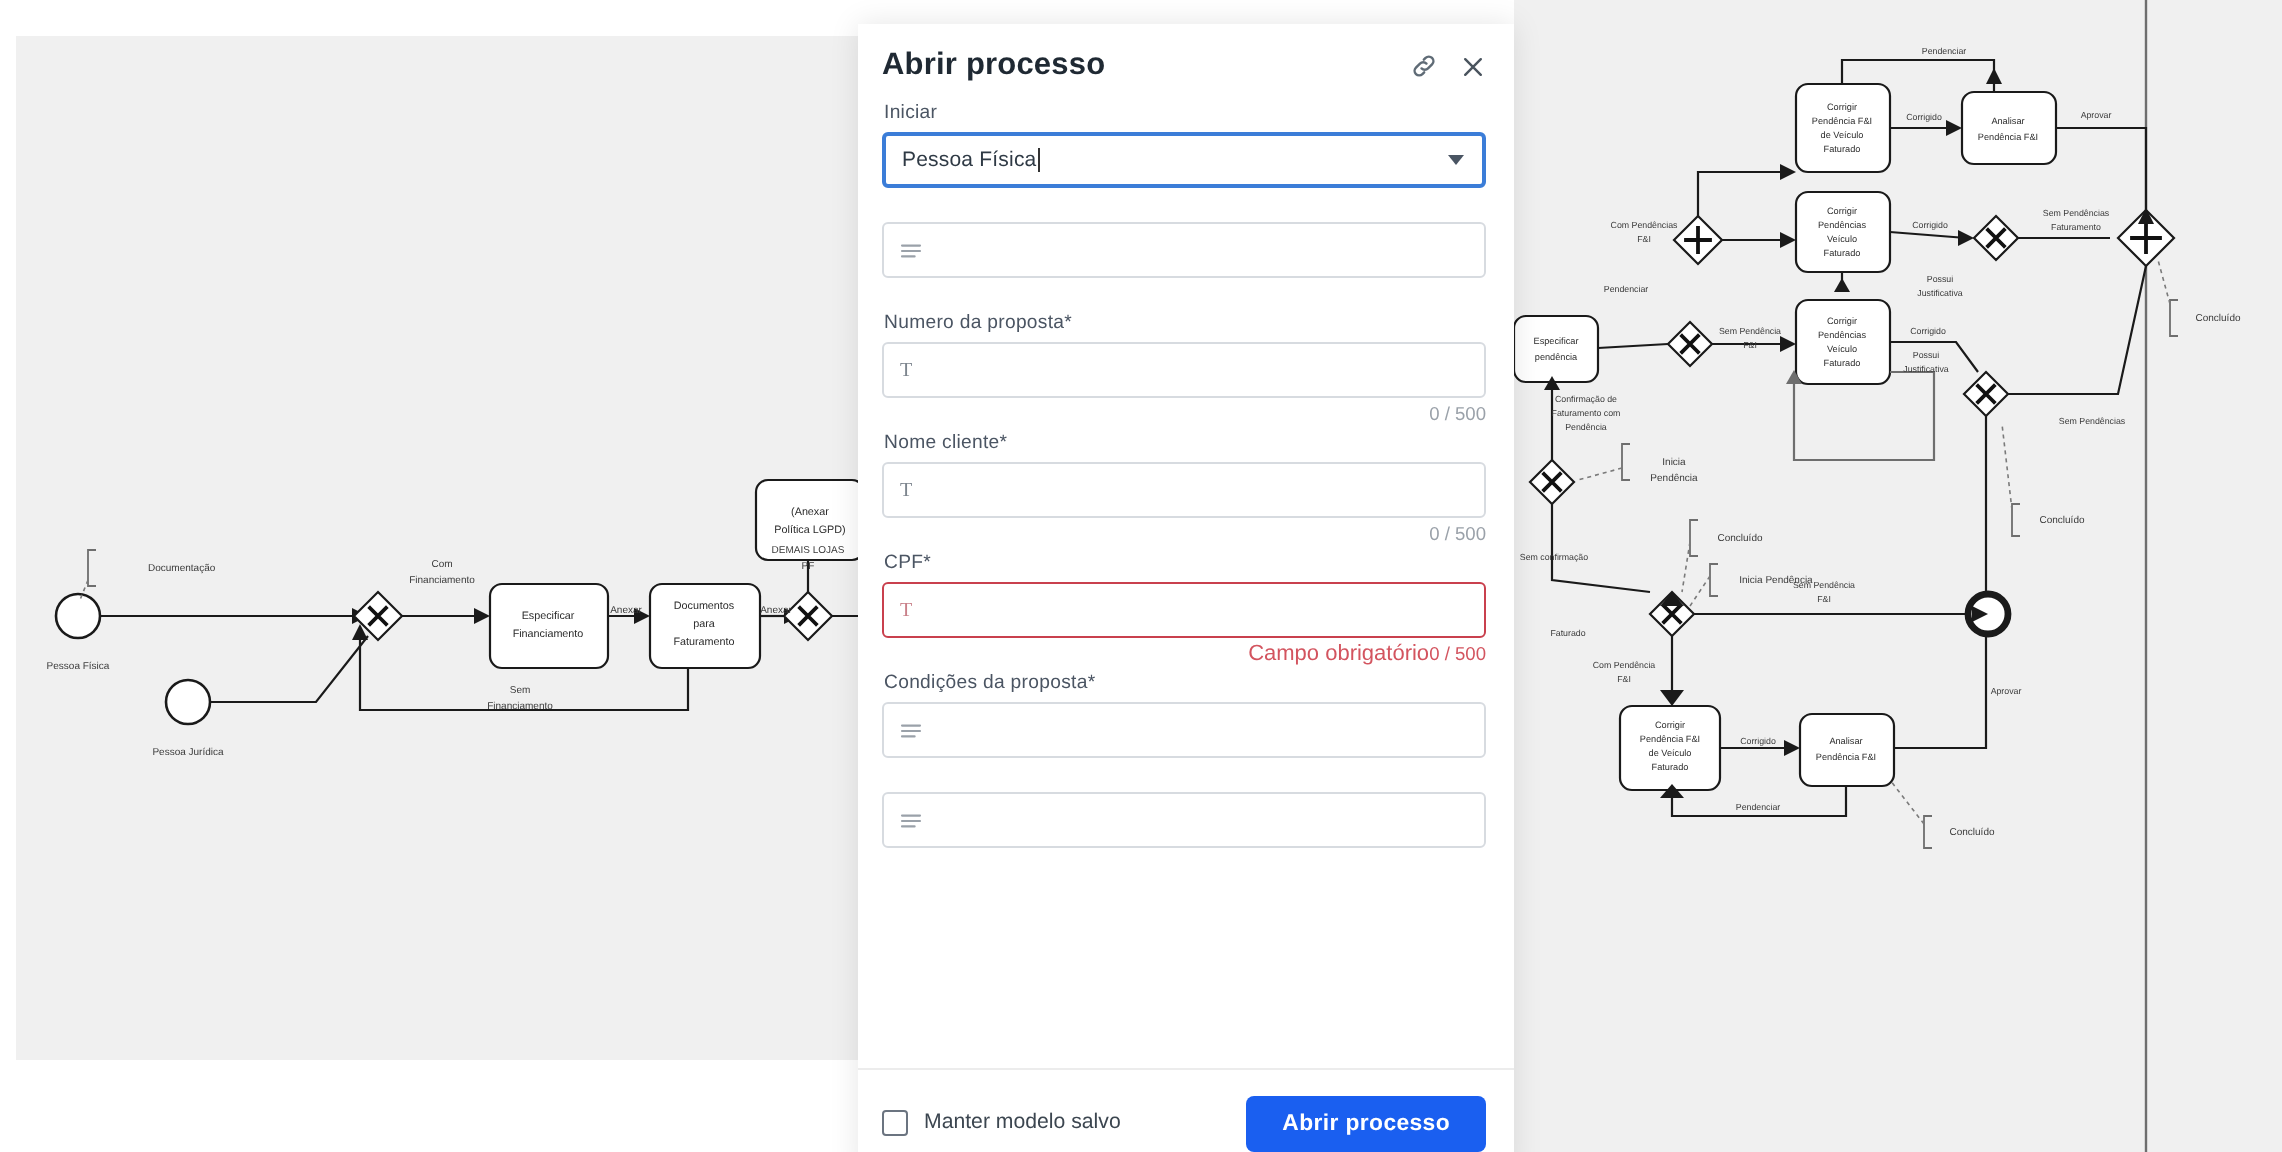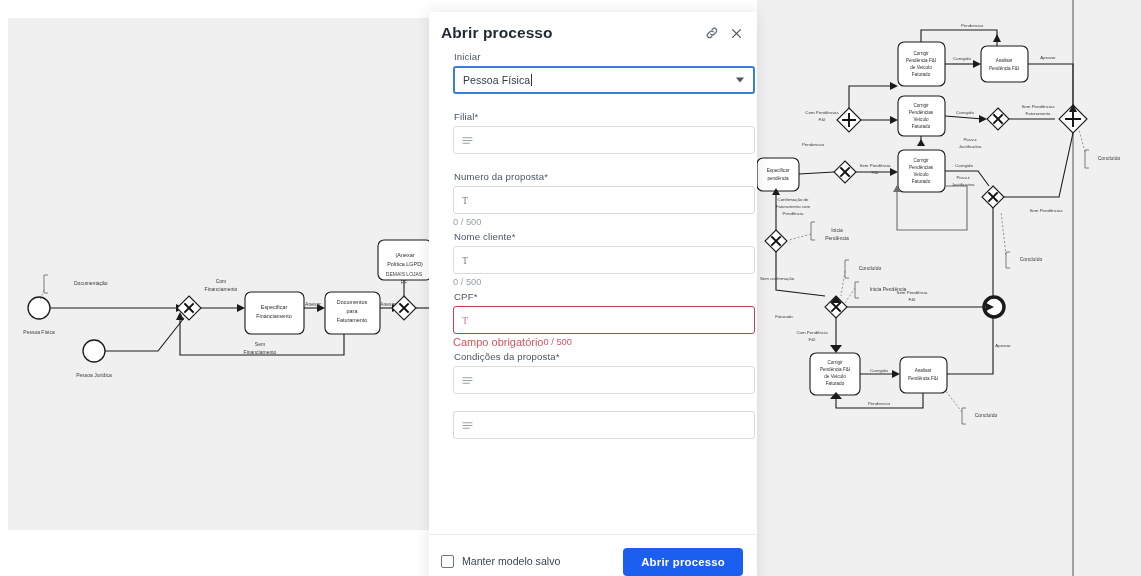--- a/index.html
+++ b/index.html
@@ -64,21 +64,21 @@
     line-height:1.1;
   }
   .head-icons { display:flex; align-items:center; gap:11px; padding-top:2px;}
   .ic { color:#5f6b76; cursor:pointer; display:inline-flex; }
   .ic svg { display:block; }
 
   .modal-body {
     flex:1 1 auto; overflow:hidden;
     padding: 4px 14px 0 12px;
   }
-  .field { margin-bottom: 2px; margin-left: 12px; }
+  .field { margin-bottom: 2px; }
   .f-label {
     font-size:9.6px; color:#4b5563; margin:0 0 4px 1px; letter-spacing:.15px;
   }
   .ctrl {
     position:relative; height:28px; width:302px;
     border:1px solid #d7dbe0; border-radius:3px; background:#fff;
     display:flex; align-items:center; padding:0 8px;
   }
   .ctrl.focused { border:2px solid #3b7dd8; }
   .ctrl.error   { border:1px solid #c9404d; }
@@ -90,21 +90,21 @@
     margin-left:1px;
   }
   .f-icon { width:14px; color:#8b939c; font-size:10px; display:inline-flex; align-items:center; }
   .t-icon { font-size:10px; color:#7d858e; font-family:"Liberation Serif", serif; }
   .caret-down {
     position:absolute; right:9px; top:50%; transform:translateY(-50%);
     width:0;height:0;border-left:4px solid transparent;border-right:4px solid transparent;
     border-top:5px solid #4a5563;
   }
   .meta-row {
-    display:flex; justify-content:flex-start; align-items:center;
+    display:flex; justify-content:flex-end; align-items:center;
     height:14px; margin-top:1px; width:302px;
   }
   .err-text { font-size:11px; color:#d3545f; }
   .count    { font-size:9.3px; color:#9aa1a9; }
   .count.err{ color:#d3545f; }
 
   .modal-foot {
     flex:0 0 auto; height:54px; border-top:1px solid #ececec;
     display:flex; align-items:center; justify-content:space-between;
     padding:0 14px 0 12px; background:#fff;
@@ -399,21 +399,20 @@
         <div class="f-label">Iniciar</div>
         <div class="ctrl focused">
           <span class="val">Pessoa Física</span>
             <span class="caret"></span>
           <span class="caret-down"></span>
         </div>
         <div class="meta-row"></div>
       </div>
 
       <div class="field">
-        <div class="f-label">Filial*</div>
         <div class="ctrl">
           <span class="f-icon">
             <svg width="11" height="9" viewBox="0 0 12 10">
               <g stroke="#9aa1a9" stroke-width="1.2" stroke-linecap="round">
                 <path d="M1 2 H11"></path>
                   <path d="M1 5 H11"></path>
                   <path d="M1 8 H8"></path>
               </g>
             </svg>
           </span>

